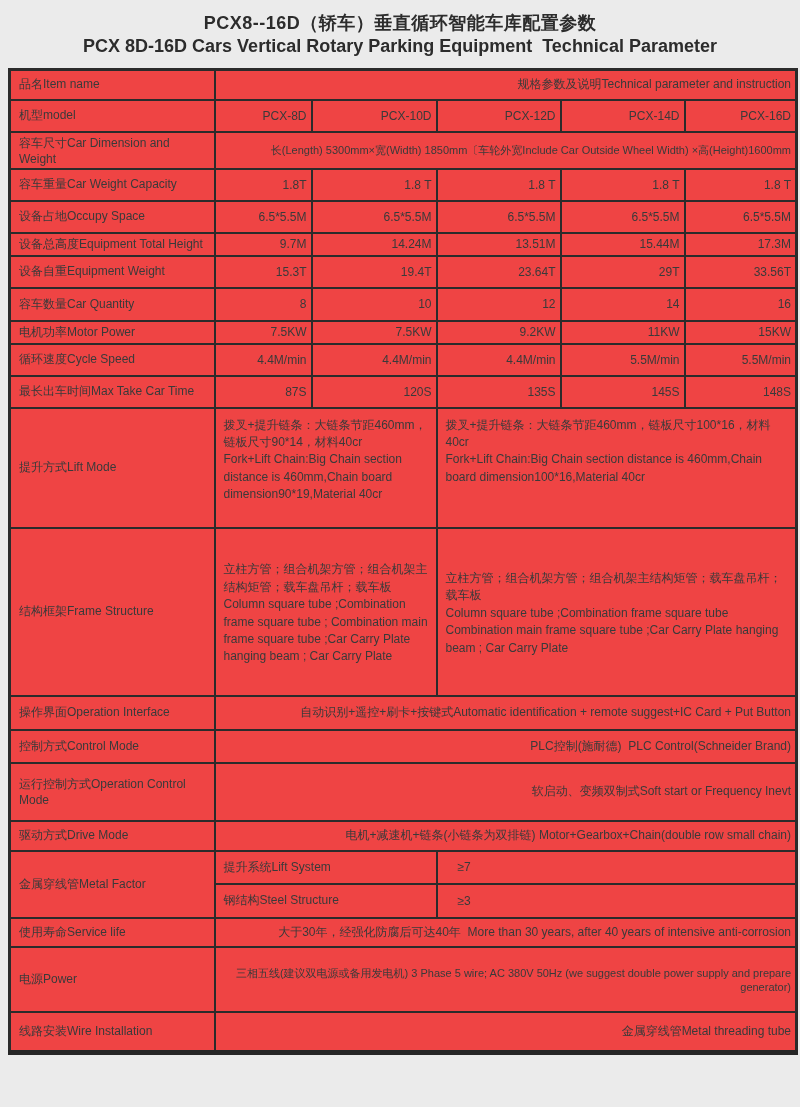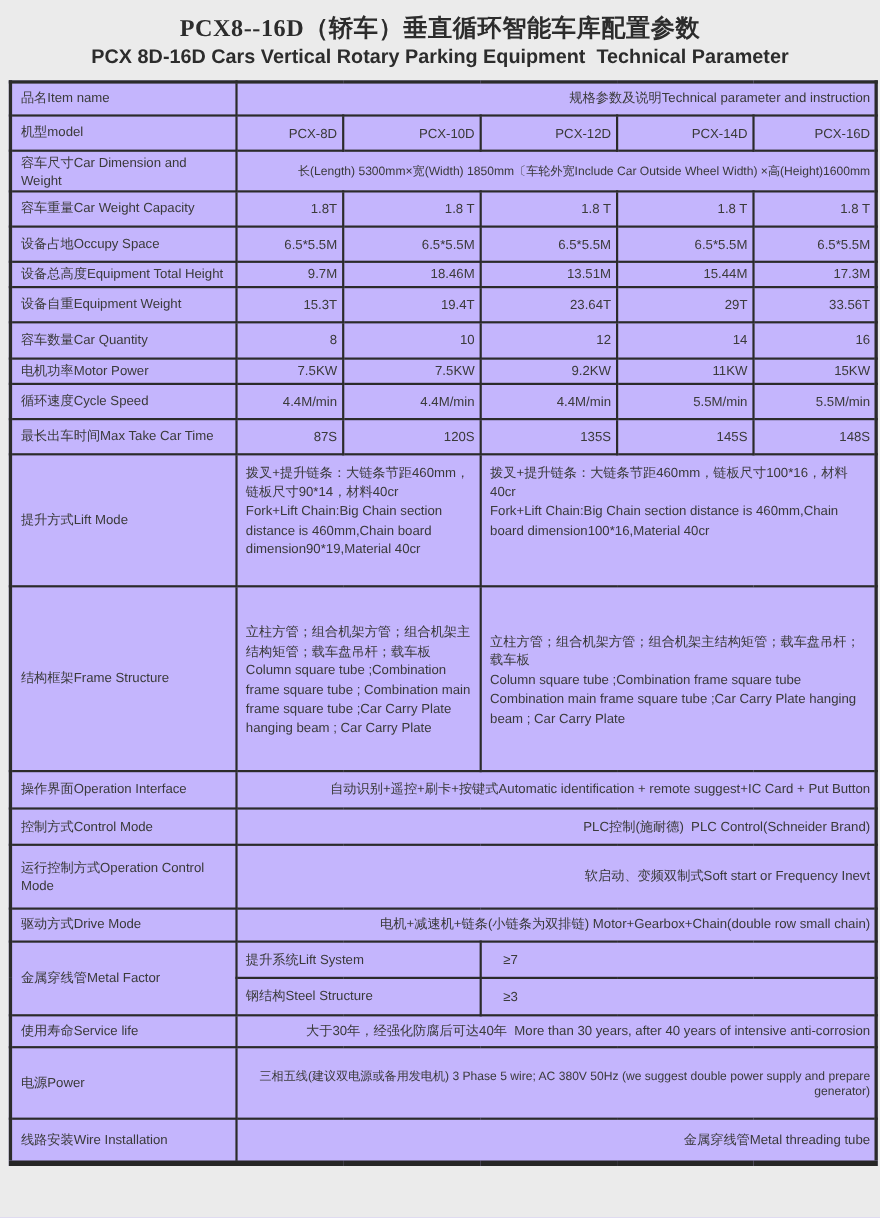--- a/index.html
+++ b/index.html
@@ -9,30 +9,30 @@
     font-family:"Liberation Sans","DejaVu Sans",sans-serif;
     color:#3a3a3a;
     -webkit-font-smoothing:antialiased;
   }
   .page{position:relative;width:800px;height:1107px;overflow:hidden;}
   header{ text-align:center; padding-top:12px; }
   h1,h2{
     margin:0; color:#2c2c2c; font-weight:bold;
     white-space:pre-wrap; line-height:1.25;
   }
-  h1{ font-size:22px; letter-spacing:0.5px;font-family:Liberation Serif, serif; }
+  h1{ font-size:18px; letter-spacing:0.5px; }
   h2{ font-size:18px; }
   table{
     border-collapse:collapse;
     table-layout:fixed;
     width:787px;
     margin:11px 0 0 8px;
     border:3px solid #2b2b2b;
     border-bottom:5px solid #262626;
-    background:#c4b5fd;
+    background:#ef4444;
   }
   col.c0{width:205px;} col.c1{width:97px;} col.c2{width:125px;}
   col.c3{width:124px;} col.c4{width:124px;} col.c5{width:112px;}
   td{
     border:2px solid #2b2b2b;
     font-size:12px;
     color:#3a3a3a;
     padding:2px 4px;
     overflow:hidden;
     vertical-align:middle;
@@ -104,21 +104,21 @@
         <td class="val">6.5*5.5M</td>
         <td class="val">6.5*5.5M</td>
         <td class="val">6.5*5.5M</td>
         <td class="val">6.5*5.5M</td>
         <td class="val">6.5*5.5M</td>
       </tr>
 
       <tr class="h31">
         <td class="lab">设备总高度Equipment Total Height</td>
         <td class="val">9.7M</td>
-        <td class="val">18.46M</td>
+        <td class="val">14.24M</td>
         <td class="val">13.51M</td>
         <td class="val">15.44M</td>
         <td class="val">17.3M</td>
       </tr>
 
       <tr class="h32">
         <td class="lab">设备自重Equipment Weight</td>
         <td class="val">15.3T</td>
         <td class="val">19.4T</td>
         <td class="val">23.64T</td>

